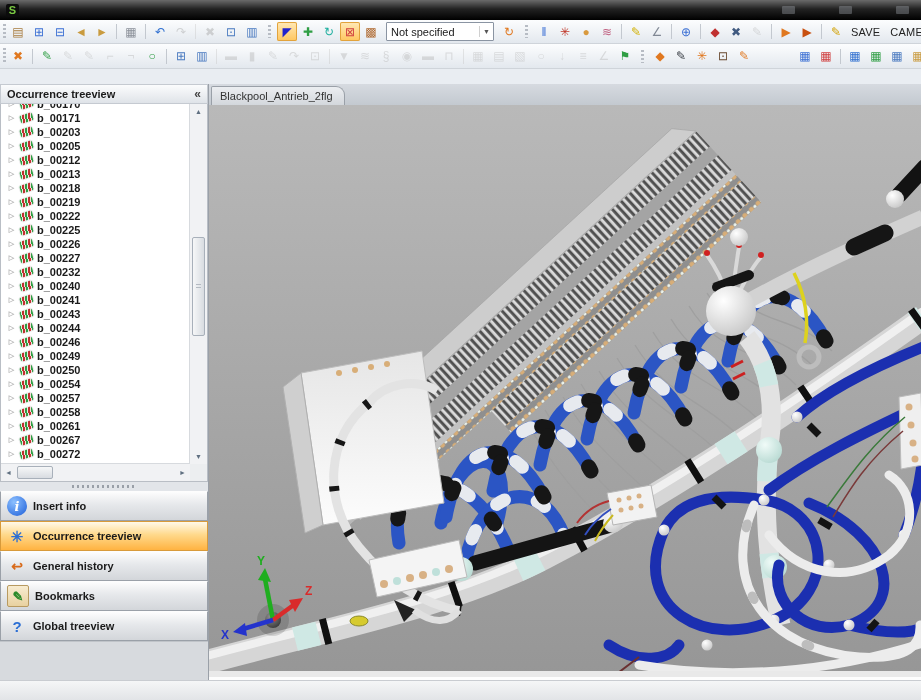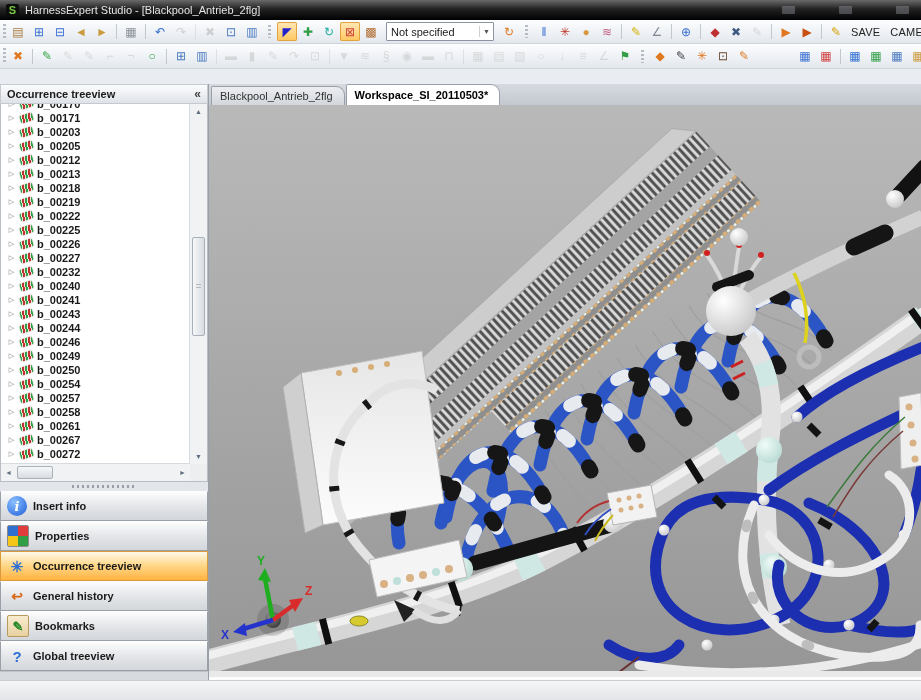--- a/index.html
+++ b/index.html
@@ -91,21 +91,20 @@
   .statusbar{position:absolute;left:0;right:0;bottom:0;height:19px;
              background:linear-gradient(#f5f6f7,#e2e4e7);border-top:1px solid #c9ccd1;}
 </style>
 </head>
 <body>
 
 <div class="app">
 
   <div class="titlebar">
     <span class="logo">S</span>
-    <span>HarnessExpert Studio - [Blackpool_Antrieb_2flg]</span>
     <span class="win-controls">
       <span></span>
       <span></span>
       <span></span>
     </span>
   </div>
 
 
   <div class="tbrow tbrow1">
     <span style="display:flex;gap:1px;align-items:center">
@@ -515,24 +514,20 @@
     <div class="splitter">
         <i></i>
       </div>
     <div>
 
         <div class="panel-btn">
           <span class="pb-icon general-info-icon">i</span>
           <span>Insert info</span>
         </div>
 
-        <div class="panel-btn">
-          <span class="pb-icon properties-icon"></span>
-          <span>Properties</span>
-        </div>
 
         <div class="panel-btn active">
           <span class="pb-icon occurrence-icon">✳</span>
           <span>Occurrence treeview</span>
         </div>
 
         <div class="panel-btn">
           <span class="pb-icon history-icon">↩</span>
           <span>General history</span>
         </div>
@@ -547,23 +542,20 @@
           <span>Global treeview</span>
         </div>
       </div>
     <div class="left-filler"></div>
   </div>
 
   <div class="tabbar">
 
   <div class="tab">
         <span>Blackpool_Antrieb_2flg</span>
-      </div>
-      <div class="tab active">
-        <span>Workspace_SI_20110503*</span>
       </div>
     </div>
 
   <div class="viewport">
     <svg width="712" height="576" viewBox="0 0 712 576">
       <defs>
         <linearGradient id="bg" x1="0" y1="0" x2="0" y2="1">
           <stop offset="0" stop-color="#b9b9b9"></stop>
             <stop offset="1" stop-color="#969696"></stop>
         </linearGradient>

